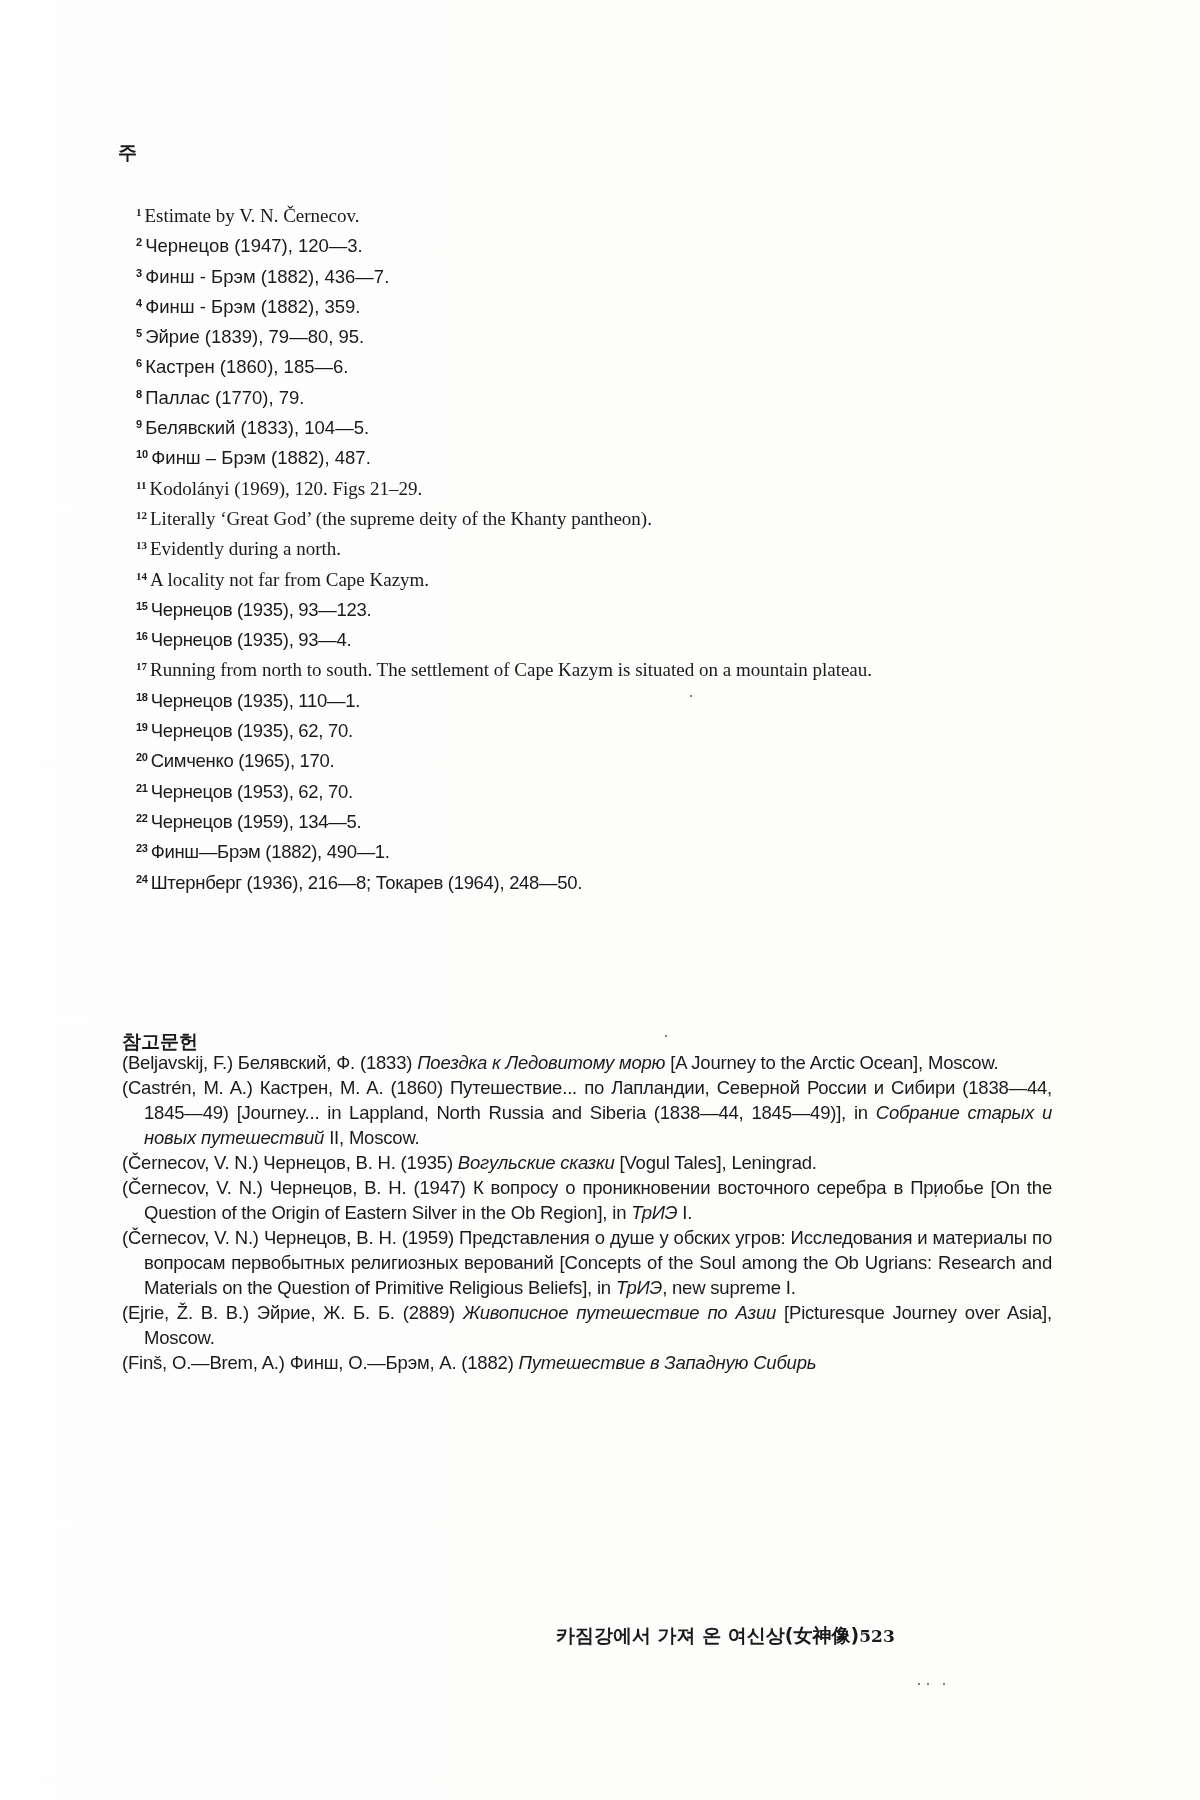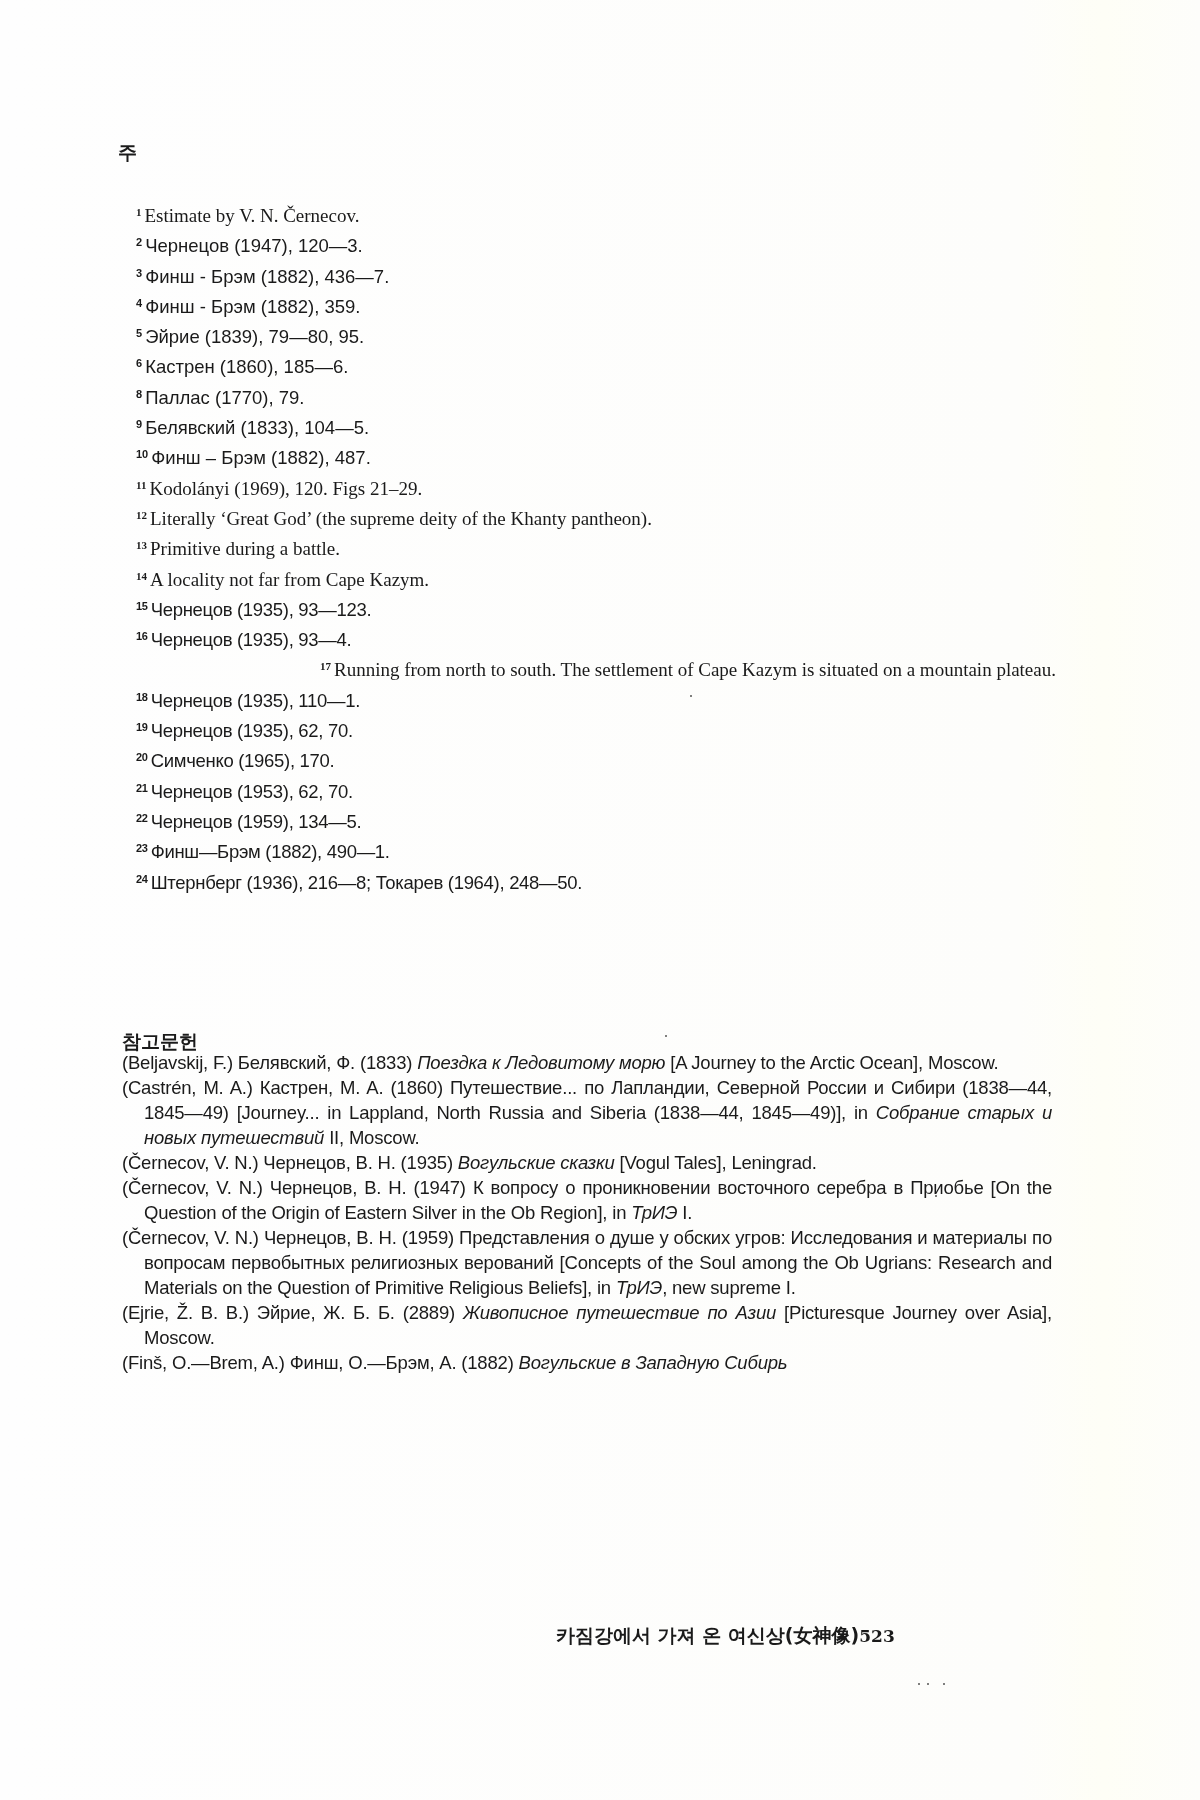--- a/index.html
+++ b/index.html
@@ -62,44 +62,44 @@
     <div class="note cyr"><sup>2</sup><span>Чернецов (1947), 120—3.</span></div>
     <div class="note cyr"><sup>3</sup><span>Финш - Брэм (1882), 436—7.</span></div>
     <div class="note cyr"><sup>4</sup><span>Финш - Брэм (1882), 359.</span></div>
     <div class="note cyr"><sup>5</sup><span>Эйрие (1839), 79—80, 95.</span></div>
     <div class="note cyr"><sup>6</sup><span>Кастрен (1860), 185—6.</span></div>
     <div class="note cyr"><sup>8</sup><span>Паллас (1770), 79.</span></div>
     <div class="note cyr"><sup>9</sup><span>Белявский (1833), 104—5.</span></div>
     <div class="note cyr"><sup>10</sup><span>Финш – Брэм (1882), 487.</span></div>
     <div class="note"><sup>11</sup><span>Kodolányi (1969), 120. Figs 21–29.</span></div>
     <div class="note"><sup>12</sup><span>Literally ‘Great God’ (the supreme deity of the Khanty pantheon).</span></div>
-    <div class="note"><sup>13</sup><span>Primitive during a battle.</span></div>
+    <div class="note"><sup>13</sup><span>Evidently during a north.</span></div>
     <div class="note"><sup>14</sup><span>A locality not far from Cape Kazym.</span></div>
     <div class="note cyr-narrow"><sup>15</sup><span>Чернецов (1935), 93—123.</span></div>
     <div class="note cyr-narrow"><sup>16</sup><span>Чернецов (1935), 93—4.</span></div>
-    <div class="note wrap" style="margin-left:-16px;padding-left:0;text-indent:16px;text-align:right;"><sup>17</sup><span>Running from north to south. The settlement of Cape Kazym is situated on a mountain plateau.</span></div>
+    <div class="note wrap" style="margin-left:-16px;padding-left:0;text-indent:16px;"><sup>17</sup><span>Running from north to south. The settlement of Cape Kazym is situated on a mountain plateau.</span></div>
     <div class="note cyr-narrow"><sup>18</sup><span>Чернецов (1935), 110—1.</span></div>
     <div class="note cyr-narrow"><sup>19</sup><span>Чернецов (1935), 62, 70.</span></div>
     <div class="note cyr-narrow"><sup>20</sup><span>Симченко (1965), 170.</span></div>
     <div class="note cyr-narrow"><sup>21</sup><span>Чернецов (1953), 62, 70.</span></div>
     <div class="note cyr-narrow"><sup>22</sup><span>Чернецов (1959), 134—5.</span></div>
     <div class="note cyr-narrow"><sup>23</sup><span>Финш—Брэм (1882), 490—1.</span></div>
     <div class="note cyr-narrow"><sup>24</sup><span>Штернберг (1936), 216—8; Токарев (1964), 248—50.</span></div>
   </div>
 
   <div class="heading-refs">참고문헌</div>
 
   <div class="refs">
     <div class="ref"><span>(Beljavskij, F.) Белявский, Ф. (1833) </span><i>Поездка к Ледовитому морю</i><span> [A Journey to the Arctic Ocean], Moscow.</span></div>
     <div class="ref"><span>(Castrén, M. A.) Кастрен, M. A. (1860) Путешествие... по Лапландии, Северной России и Сибири (1838—44, 1845—49) [Journey... in Lappland, North Russia and Siberia (1838—44, 1845—49)], in </span><i>Собрание старых и новых путешествий</i><span> II, Moscow.</span></div>
     <div class="ref"><span>(Černecov, V. N.) Чернецов, B. H. (1935) </span><i>Вогульские сказки</i><span> [Vogul Tales], Leningrad.</span></div>
     <div class="ref"><span>(Černecov, V. N.) Чернецов, B. H. (1947) К вопросу о проникновении восточного серебра в Приобье [On the Question of the Origin of Eastern Silver in the Ob Region], in </span><i>ТрИЭ</i><span> I.</span></div>
     <div class="ref"><span>(Černecov, V. N.) Чернецов, B. H. (1959) Представления о душе у обских угров: Исследования и материалы по вопросам первобытных религиозных верований [Concepts of the Soul among the Ob Ugrians: Research and Materials on the Question of Primitive Religious Beliefs], in </span><i>ТрИЭ</i><span>, new supreme I.</span></div>
     <div class="ref"><span>(Ejrie, Ž. B. B.) Эйрие, Ж. Б. Б. (2889) </span><i>Живописное путешествие по Азии</i><span> [Picturesque Journey over Asia], Moscow.</span></div>
-    <div class="ref"><span>(Finš, O.—Brem, A.) Финш, O.—Брэм, A. (1882) </span><i>Вогульские в Западную Сибирь</i><span></span></div>
+    <div class="ref"><span>(Finš, O.—Brem, A.) Финш, O.—Брэм, A. (1882) </span><i>Путешествие в Западную Сибирь</i><span></span></div>
   </div>
 
   <div class="footer">
     <span>카짐강에서 가져 온 여신상(女神像)</span><span class="pagenum">523</span>
   </div>
 
   <div class="speck" style="left:690px;top:695px;"></div>
   <div class="speck" style="left:665px;top:1035px;"></div>
   <div class="speck" style="left:935px;top:1195px;"></div>
   <div class="speck" style="left:918px;top:1683px;"></div>

